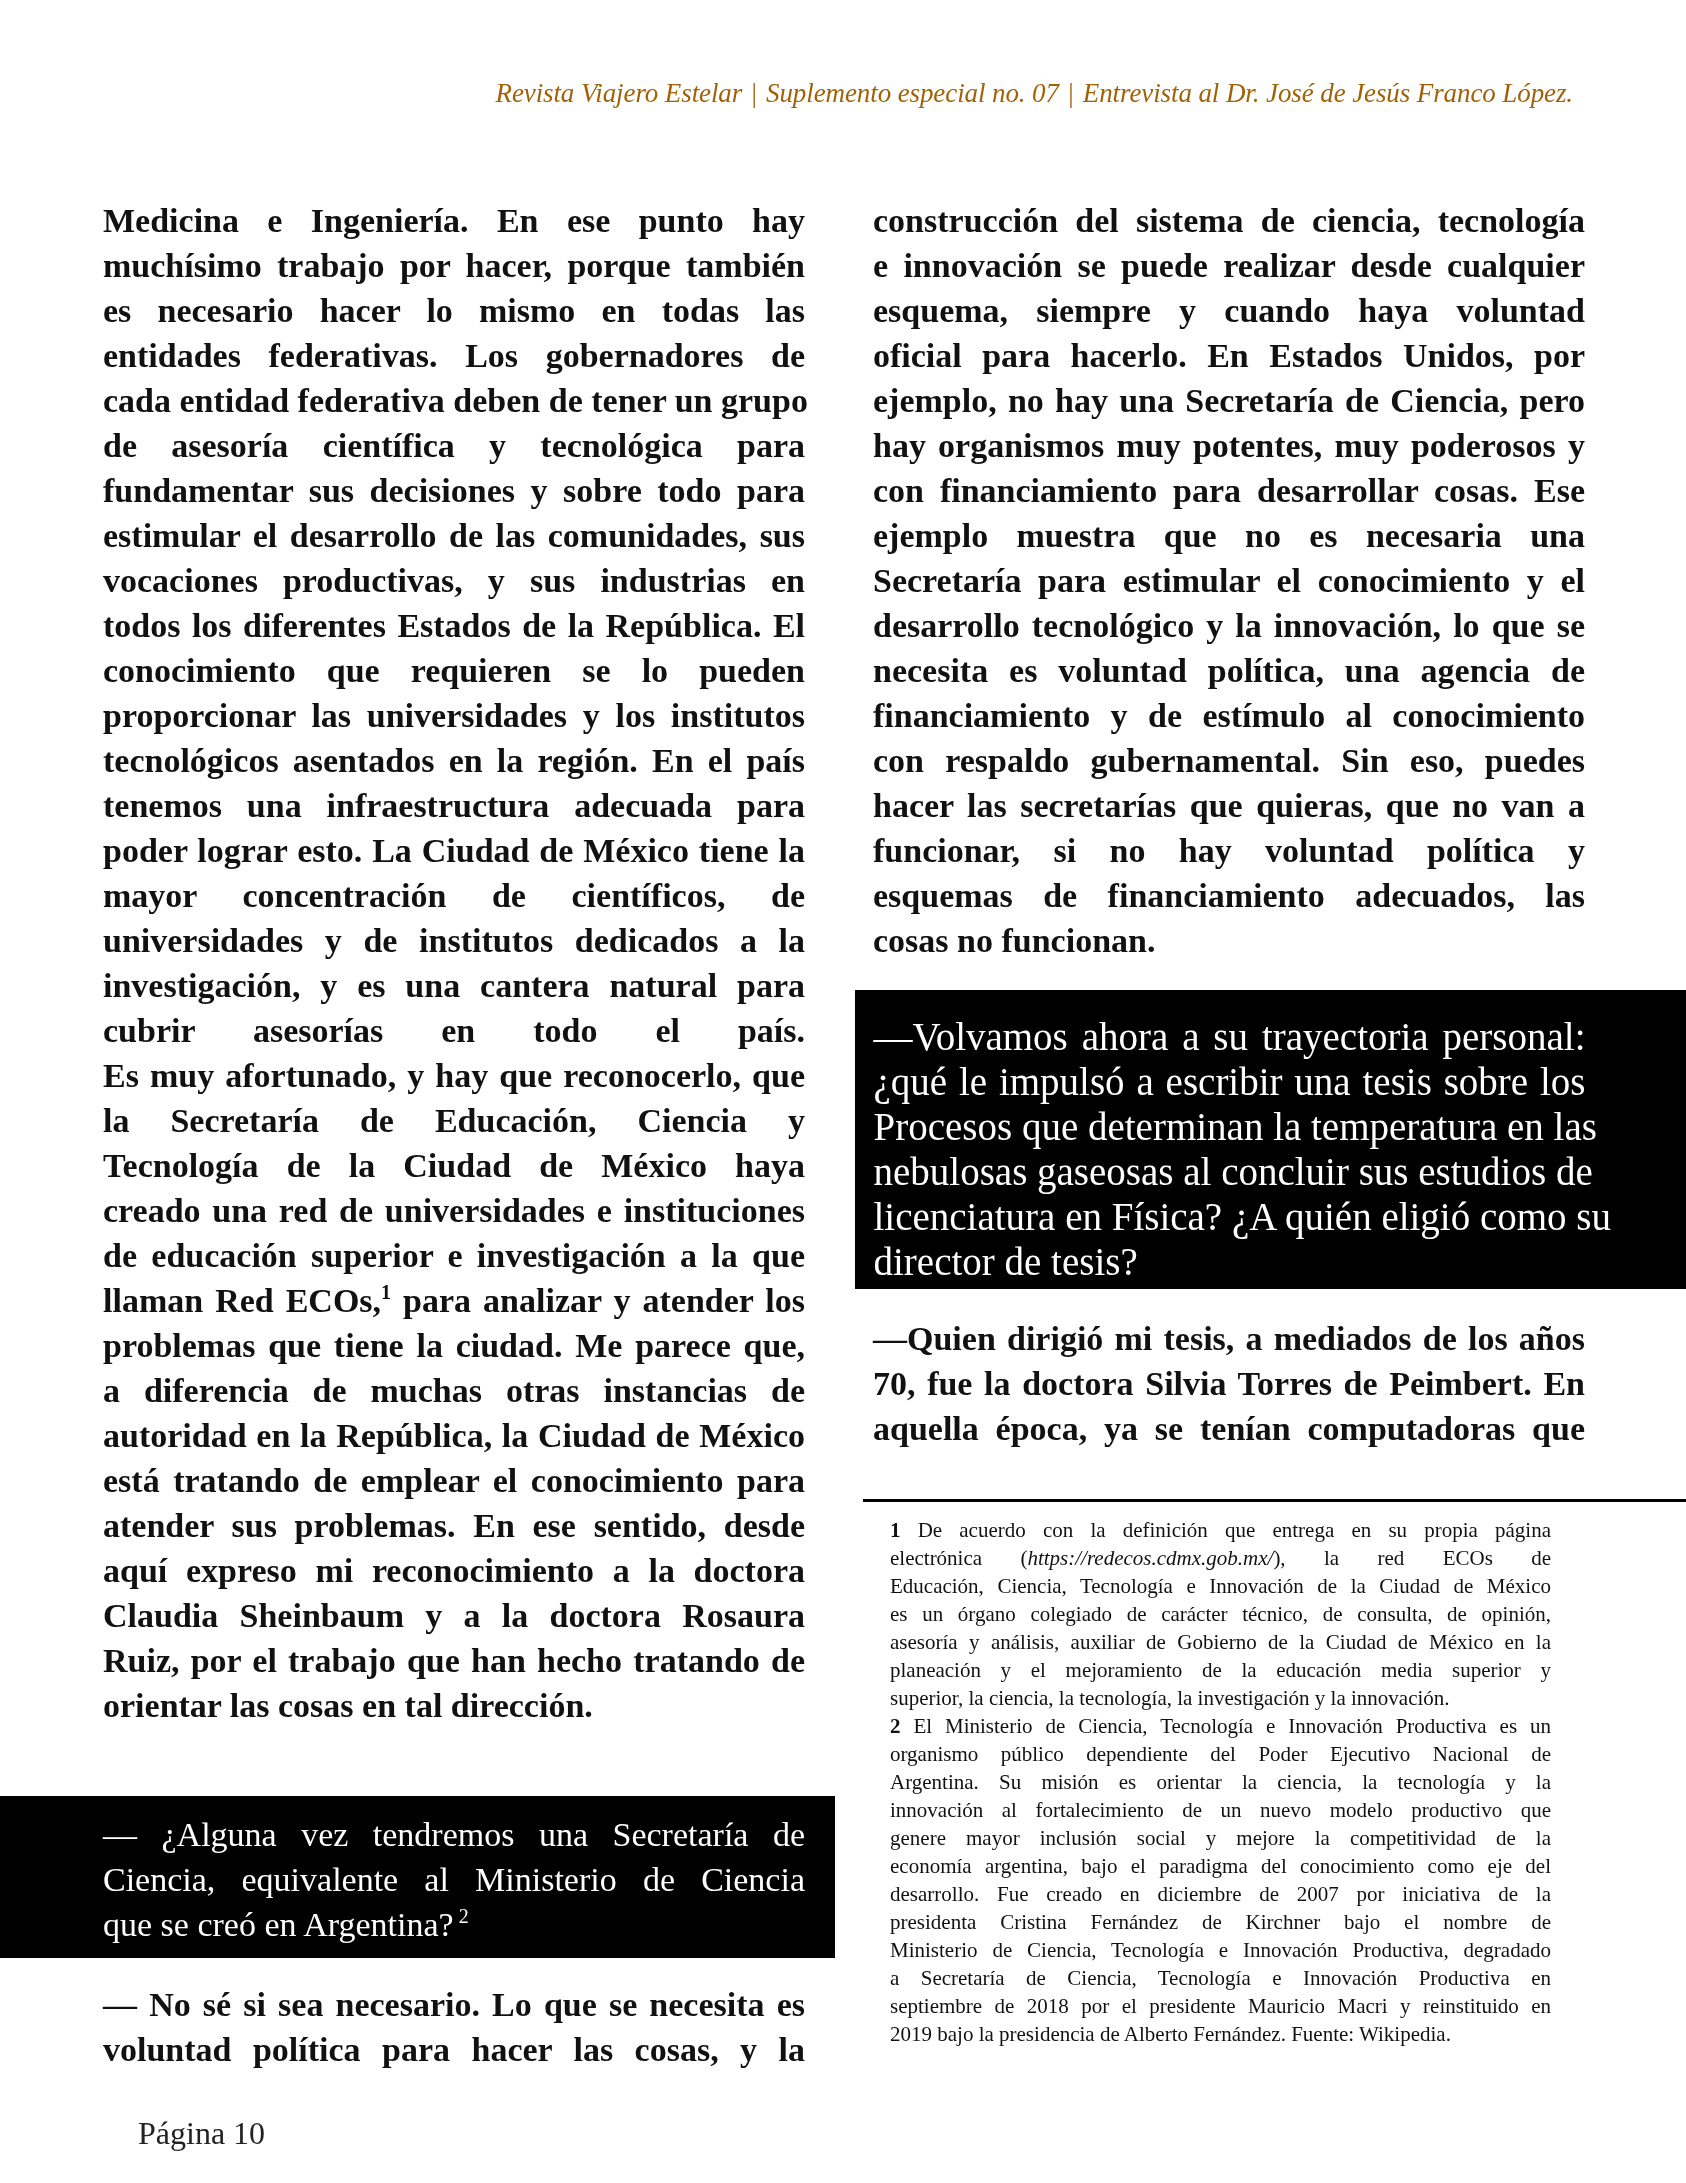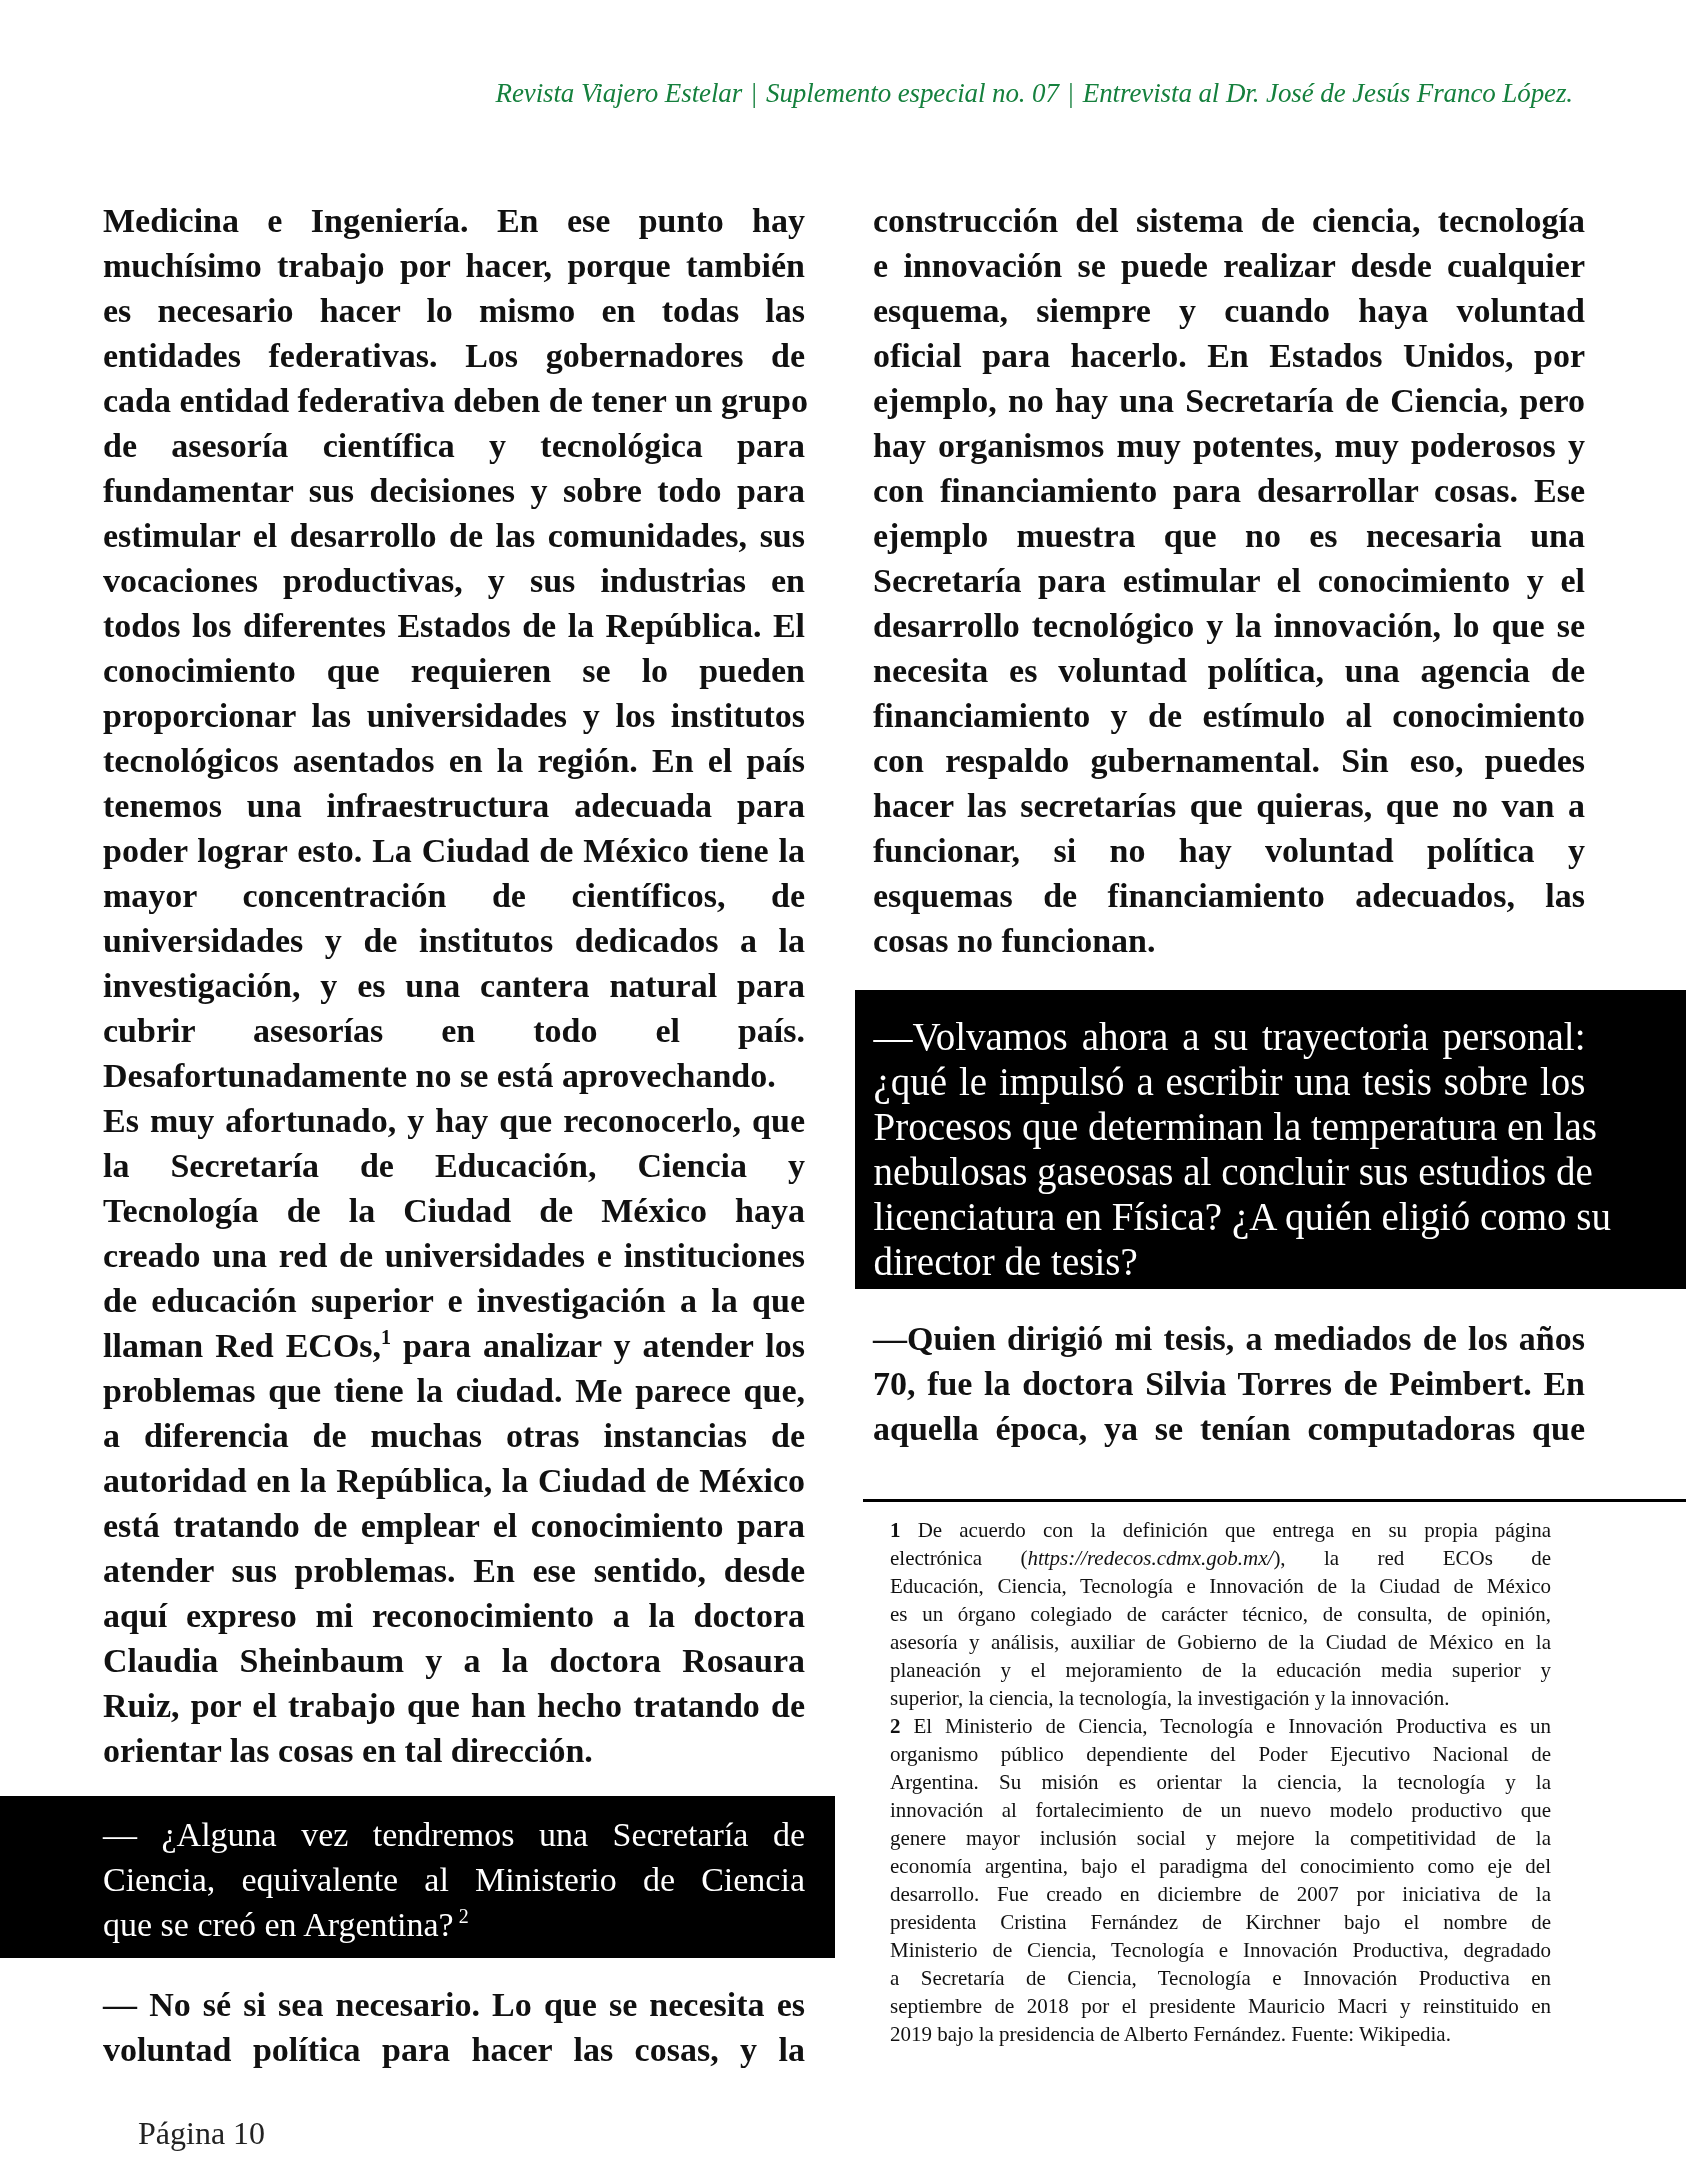--- a/index.html
+++ b/index.html
@@ -1,19 +1,19 @@
 <!DOCTYPE html>
 <html style="font-size:10.6px"><head>
 <meta charset="utf-8">
 <style>
   html, body { margin: 0; padding: 0; background: #ffffff; }
   body { width: 1687px; height: 2183px; position: relative; overflow: hidden;
          font-family: "Liberation Serif", "DejaVu Serif", serif; color: #111111; }
   .header { position: absolute; top: 78px; right: 114px; font-style: italic;
-            font-size: 27px; color: #15803d; white-space: nowrap; letter-spacing: -0.1px; }
+            font-size: 27px; color: #a16207; white-space: nowrap; letter-spacing: -0.1px; }
   .header .sep { padding: 0 9.3px; font-style: normal; }
   .col { position: absolute; font-size: 34px; line-height: 45px; text-align: justify;
          text-align-last: auto; font-weight: bold; }
   .col p { margin: 0; }
   .left-col { left: 103px; width: 702px; }
   .right-col { left: 873px; width: 712px; }
   .line { display: block; text-align: justify; text-align-last: justify; white-space: nowrap; }
   .line.last { text-align-last: left; }
   .qbox { position: absolute; background: #000000; color: #ffffff; }
   .qbox .line { color: #ffffff; }
@@ -53,21 +53,20 @@
       <span class="line">todos los diferentes Estados de la República. El</span>
       <span class="line">conocimiento que requieren se lo pueden</span>
       <span class="line">proporcionar las universidades y los institutos</span>
       <span class="line">tecnológicos asentados en la región. En el país</span>
       <span class="line">tenemos una infraestructura adecuada para</span>
       <span class="line">poder lograr esto. La Ciudad de México tiene la</span>
       <span class="line">mayor concentración de científicos, de</span>
       <span class="line">universidades y de institutos dedicados a la</span>
       <span class="line">investigación, y es una cantera natural para</span>
       <span class="line">cubrir asesorías en todo el país.</span>
-      <span class="line last">Desafortunadamente no se está aprovechando.</span>
     </p>
   <p id="lc-p2">
       <span class="line">Es muy afortunado, y hay que reconocerlo, que</span>
       <span class="line">la Secretaría de Educación, Ciencia y</span>
       <span class="line">Tecnología de la Ciudad de México haya</span>
       <span class="line">creado una red de universidades e instituciones</span>
       <span class="line">de educación superior e investigación a la que</span>
       <span class="line"><span>llaman Red ECOs,</span><sup>1</sup><span> para analizar y atender los</span></span>
       <span class="line">problemas que tiene la ciudad. Me parece que,</span>
       <span class="line">a diferencia de muchas otras instancias de</span>

